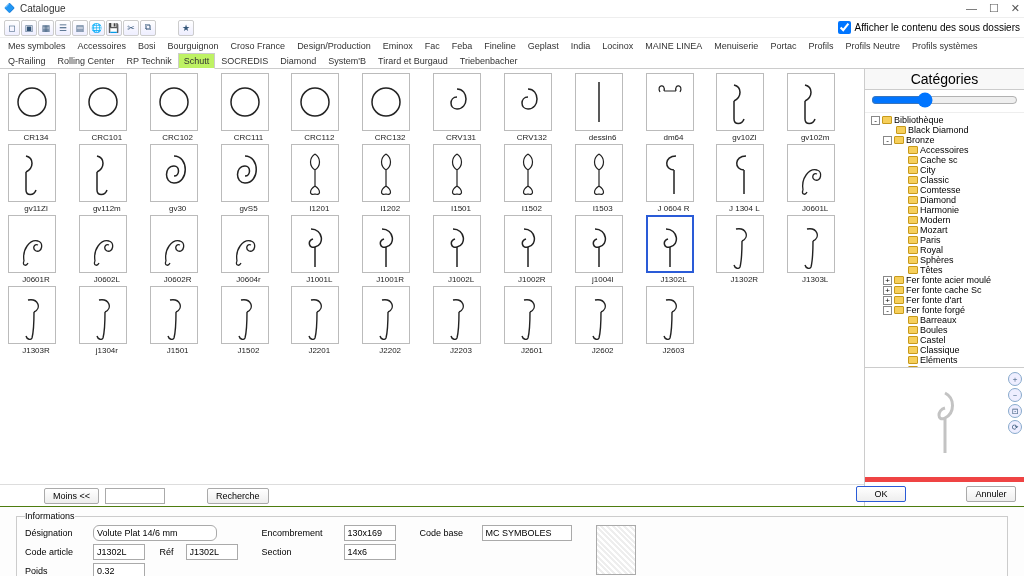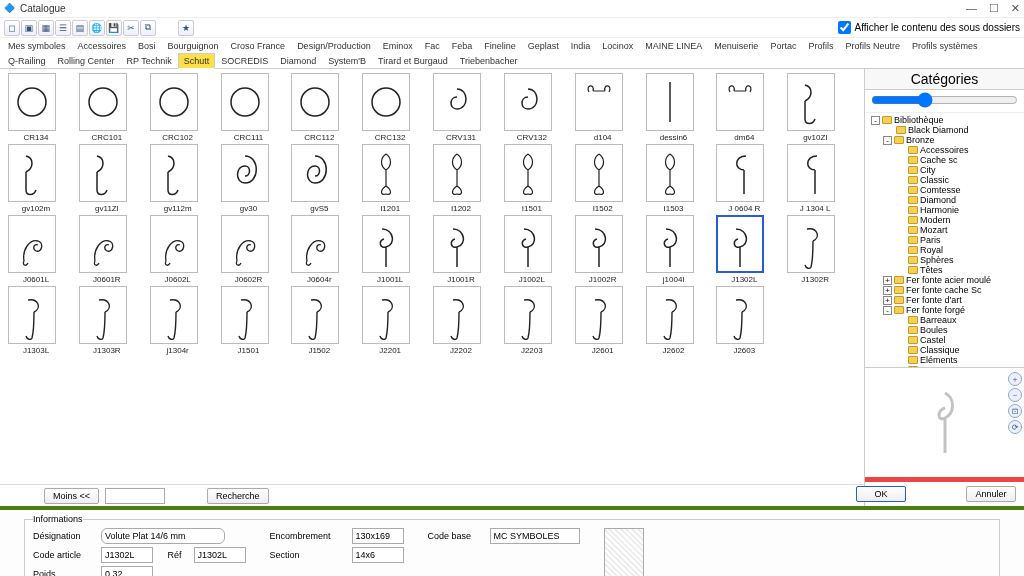--- a/index.html
+++ b/index.html
@@ -7,21 +7,21 @@
   .titlebar { height: 18px; background: #fff; display: flex; align-items: center; padding: 0 4px; border-bottom: 1px solid #eee; }
   .titlebar .icon { width: 12px; height: 12px; margin-right: 4px; }
   .titlebar .title { flex: 1; color: #333; font-size: 10px; }
   .titlebar .winbtns { display: flex; gap: 12px; color: #555; font-size: 11px; }
   .toolbar { height: 20px; display: flex; align-items: center; padding: 2px 4px; gap: 1px; border-bottom: 1px solid #eee; }
   .tbbtn { width: 16px; height: 16px; border: 1px solid #ccc; border-radius: 2px; background: linear-gradient(#fff,#eef); display: flex; align-items: center; justify-content: center; font-size: 9px; color: #357; }
   .toolbar .spacer { flex: 1; }
   .checkbox { display: flex; align-items: center; gap: 4px; font-size: 10px; }
   .tabs { display: flex; flex-wrap: wrap; border-bottom: 1px solid #ccc; padding: 0 2px; }
   .tab { padding: 2px 5px; font-size: 9px; color: #333; cursor: pointer; border: 1px solid transparent; border-bottom: none; }
-  .tab.active { background: #fde047; border-color: #ccc; border-bottom: 1px solid #fff; margin-bottom: -1px; }
+  .tab.active { background: #bef264; border-color: #ccc; border-bottom: 1px solid #fff; margin-bottom: -1px; }
   .main { flex: 1; display: flex; overflow: hidden; }
   .grid-panel { flex: 1; display: flex; flex-direction: column; overflow: hidden; }
   .grid { flex: 1; display: grid; grid-template-columns: repeat(12, 1fr); gap: 2px 2px; padding: 4px 8px; overflow: auto; align-content: start; }
   .item { display: flex; flex-direction: column; }
   .thumb { width: 48px; height: 58px; border: 1px solid #bbb; background: #fff; display: flex; align-items: center; justify-content: center; position: relative; }
   .thumb.selected { border: 2px solid #2a5bd7; }
   .thumb svg { width: 40px; height: 50px; }
   .label { font-size: 8px; margin-top: 2px; text-align: center; color: #222; white-space: nowrap; overflow: hidden; max-width: 56px; text-overflow: ellipsis; }
   .search-bar { height: 22px; display: flex; align-items: center; gap: 6px; padding: 2px 8px; border-top: 1px solid #ddd; }
   .btn { padding: 2px 8px; border: 1px solid #aaa; background: linear-gradient(#fff,#eee); font-size: 9px; cursor: pointer; border-radius: 2px; margin-left: 36px; }
@@ -31,21 +31,21 @@
   .slider-row { padding: 2px 6px; border-bottom: 1px solid #eee; }
   .tree { flex: 1; overflow: auto; padding: 2px; font-size: 9px; }
   .tree-node { display: flex; align-items: center; gap: 2px; padding: 0 0 0 var(--indent,0px); cursor: pointer; white-space: nowrap; }
   .tree-node .exp { width: 9px; height: 9px; border: 1px solid #888; font-size: 8px; line-height: 7px; text-align: center; }
   .folder { width: 10px; height: 8px; background: #f6cf5b; border: 1px solid #c79a1b; border-radius: 1px; display: inline-block; }
   .preview { height: 110px; border-top: 1px solid #ccc; display: flex; align-items: center; justify-content: center; position: relative; background: #fff; }
   .preview svg { width: 40px; height: 70px; opacity: .5; }
   .zoom-col { position: absolute; right: 2px; top: 4px; display: flex; flex-direction: column; gap: 2px; }
   .zoom-btn { width: 14px; height: 14px; border: 1px solid #8ac; border-radius: 50%; font-size: 8px; display: flex; align-items: center; justify-content: center; color: #357; background: #eef; }
   .bottom-buttons { display: flex; gap: 24px; justify-content: flex-end; padding: 4px 8px; border-top: 5px solid #ef4444; }
-  .info-panel { height: 70px; border-top: 4px solid #4d7c0f; padding: 4px 24px; display: flex; gap: 20px; align-items: flex-start; background: #fdfdfd; font-size: 9px; }
+  .info-panel { height: 70px; border-top: 1px solid #4d7c0f; padding: 4px 16px; display: flex; gap: 20px; align-items: flex-start; background: #fdfdfd; font-size: 9px; }
   .info-panel fieldset { border: 1px solid #ccc; padding: 4px 8px; flex: 1; }
   .info-row { display: flex; align-items: center; gap: 6px; margin-bottom: 3px; }
   .info-row label { width: 62px; }
   .info-row .txtfield { width: 80px; }
   .info-row .txtfield.sm { width: 52px; }
   .info-thumb { width: 40px; height: 50px; border: 1px solid #aaa; background: repeating-linear-gradient(45deg,#eee,#eee 2px,#fff 2px,#fff 4px); }
   .scroll-y::-webkit-scrollbar { width: 12px; }
   .scroll-y::-webkit-scrollbar-thumb { background: #ccc; }
 </style>
 </head>
@@ -174,28 +174,20 @@
           <div class="thumb">
             <svg viewBox="0 0 40 50">
               <path d="M20 12 C32 12 32 32 20 32 C12 32 12 20 20 20" fill="none" stroke="#222" stroke-width="1.5"></path>
             </svg>
           </div>
           <div class="label">CRV132</div>
         </div>
         <div class="item">
           <div class="thumb">
             <svg viewBox="0 0 40 50">
-              <path d="M10 15 C6 8 16 6 14 14 M30 15 C34 8 24 6 26 14 M14 14 L26 14" fill="none" stroke="#222" stroke-width="1.2"></path>
-            </svg>
-          </div>
-          <div class="label">d104</div>
-        </div>
-        <div class="item">
-          <div class="thumb">
-            <svg viewBox="0 0 40 50">
               <line x1="20" y1="5" x2="20" y2="45" stroke="#222" stroke-width="1.5"></line>
             </svg>
           </div>
           <div class="label">dessin6</div>
         </div>
         <div class="item">
           <div class="thumb">
             <svg viewBox="0 0 40 50">
               <path d="M10 15 C6 8 16 6 14 14 M30 15 C34 8 24 6 26 14 M14 14 L26 14" fill="none" stroke="#222" stroke-width="1.2"></path>
             </svg>

